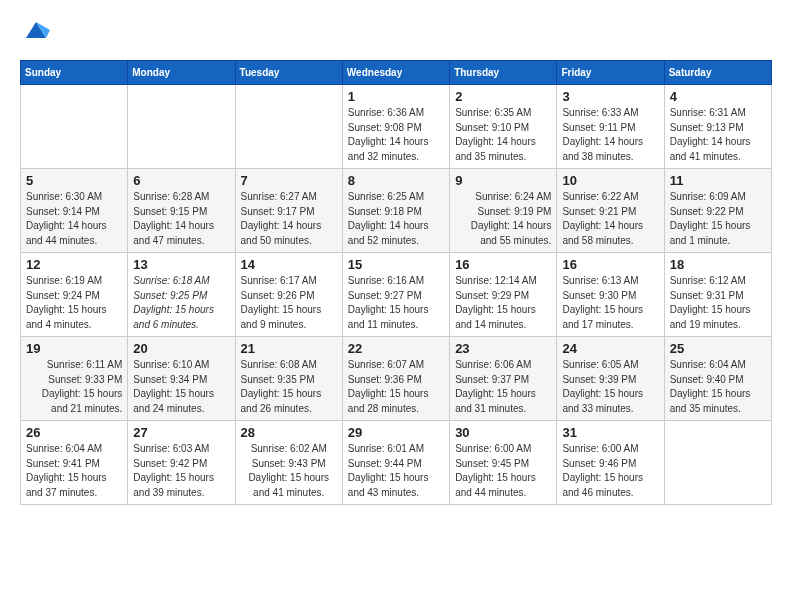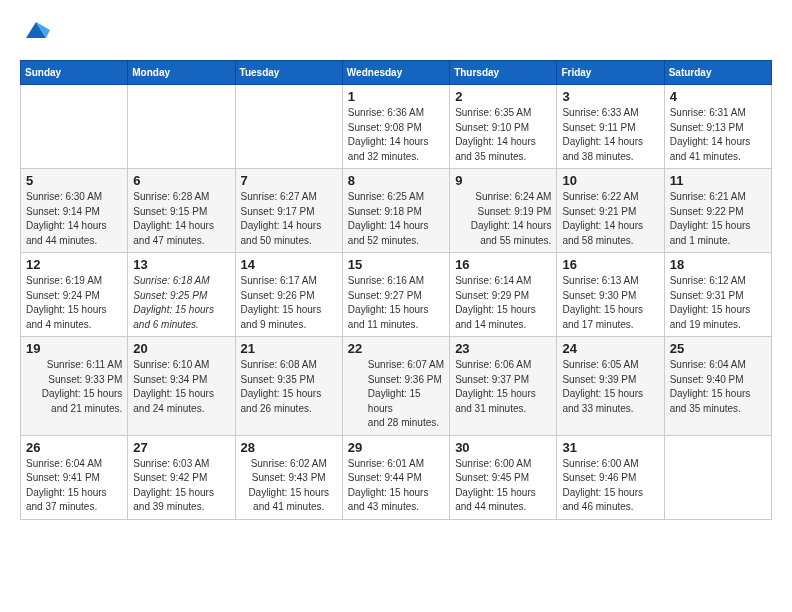--- a/index.html
+++ b/index.html
@@ -189,21 +189,21 @@
         </td>
         <td>
           <div class="day-number">10</div>
           <div class="day-info" style="white-space: pre-line;">Sunrise: 6:22 AM
 Sunset: 9:21 PM
 Daylight: 14 hours
 and 58 minutes.</div>
         </td>
         <td>
           <div class="day-number">11</div>
-          <div class="day-info" style="white-space: pre-line;">Sunrise: 6:21 AM
+          <div class="day-info" style="white-space: pre-line;">Sunrise: 6:09 AM
 Sunset: 9:22 PM
 Daylight: 15 hours
 and 1 minute.</div>
         </td>
       </tr>
       <tr>
         <td>
           <div class="day-number">12</div>
           <div class="day-info" style="white-space: pre-line;">Sunrise: 6:19 AM
 Sunset: 9:24 PM
@@ -226,21 +226,21 @@
         </td>
         <td>
           <div class="day-number">15</div>
           <div class="day-info" style="white-space: pre-line;">Sunrise: 6:16 AM
 Sunset: 9:27 PM
 Daylight: 15 hours
 and 11 minutes.</div>
         </td>
         <td>
           <div class="day-number">16</div>
-          <div class="day-info" style="white-space: pre-line;">Sunrise: 6:14 AM
+          <div class="day-info" style="white-space: pre-line;">Sunrise: 12:14 AM
 Sunset: 9:29 PM
 Daylight: 15 hours
 and 14 minutes.</div>
         </td>
         <td>
           <div class="day-number">16</div>
           <div class="day-info" style="white-space: pre-line;">Sunrise: 6:13 AM
 Sunset: 9:30 PM
 Daylight: 15 hours
 and 17 minutes.</div>
@@ -270,21 +270,21 @@
         </td>
         <td>
           <div class="day-number">21</div>
           <div class="day-info" style="white-space: pre-line;">Sunrise: 6:08 AM
 Sunset: 9:35 PM
 Daylight: 15 hours
 and 26 minutes.</div>
         </td>
         <td>
           <div class="day-number">22</div>
-          <div class="day-info" style="white-space: pre-line; margin-left: 20px;">Sunrise: 6:07 AM
+          <div class="day-info" style="white-space: pre-line;">Sunrise: 6:07 AM
 Sunset: 9:36 PM
 Daylight: 15 hours
 and 28 minutes.</div>
         </td>
         <td>
           <div class="day-number">23</div>
           <div class="day-info" style="white-space: pre-line;">Sunrise: 6:06 AM
 Sunset: 9:37 PM
 Daylight: 15 hours
 and 31 minutes.</div>

